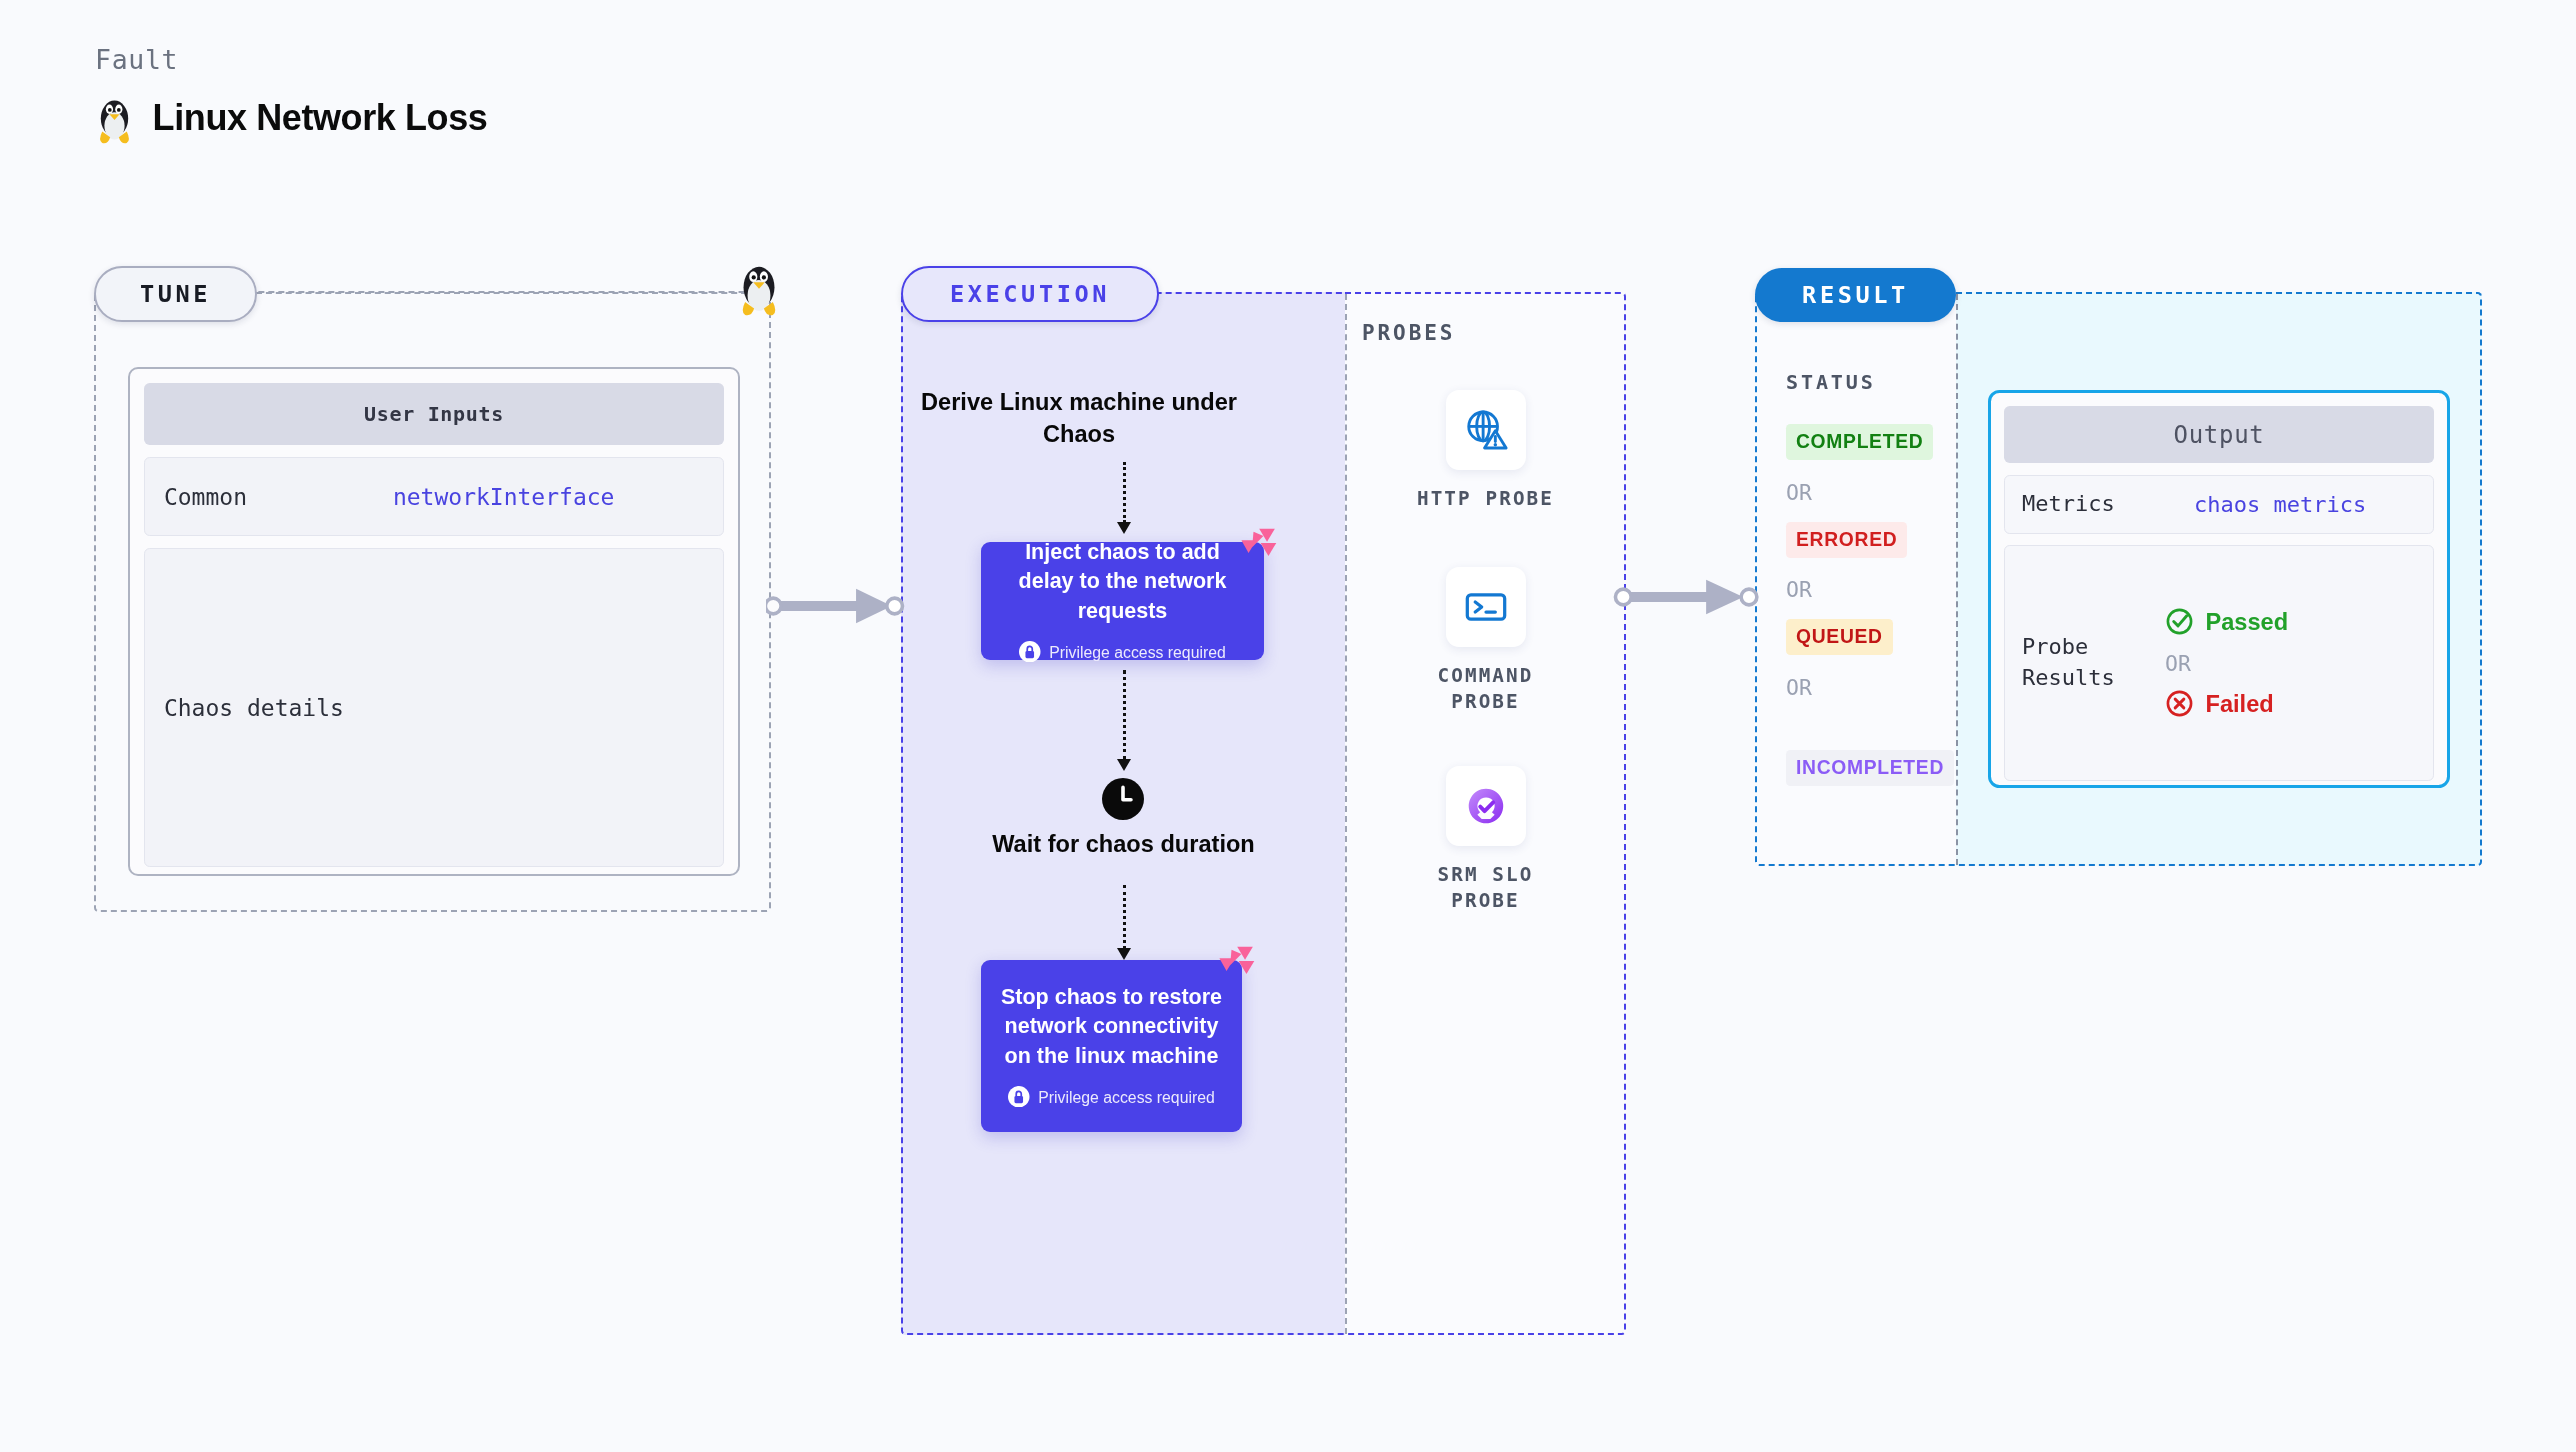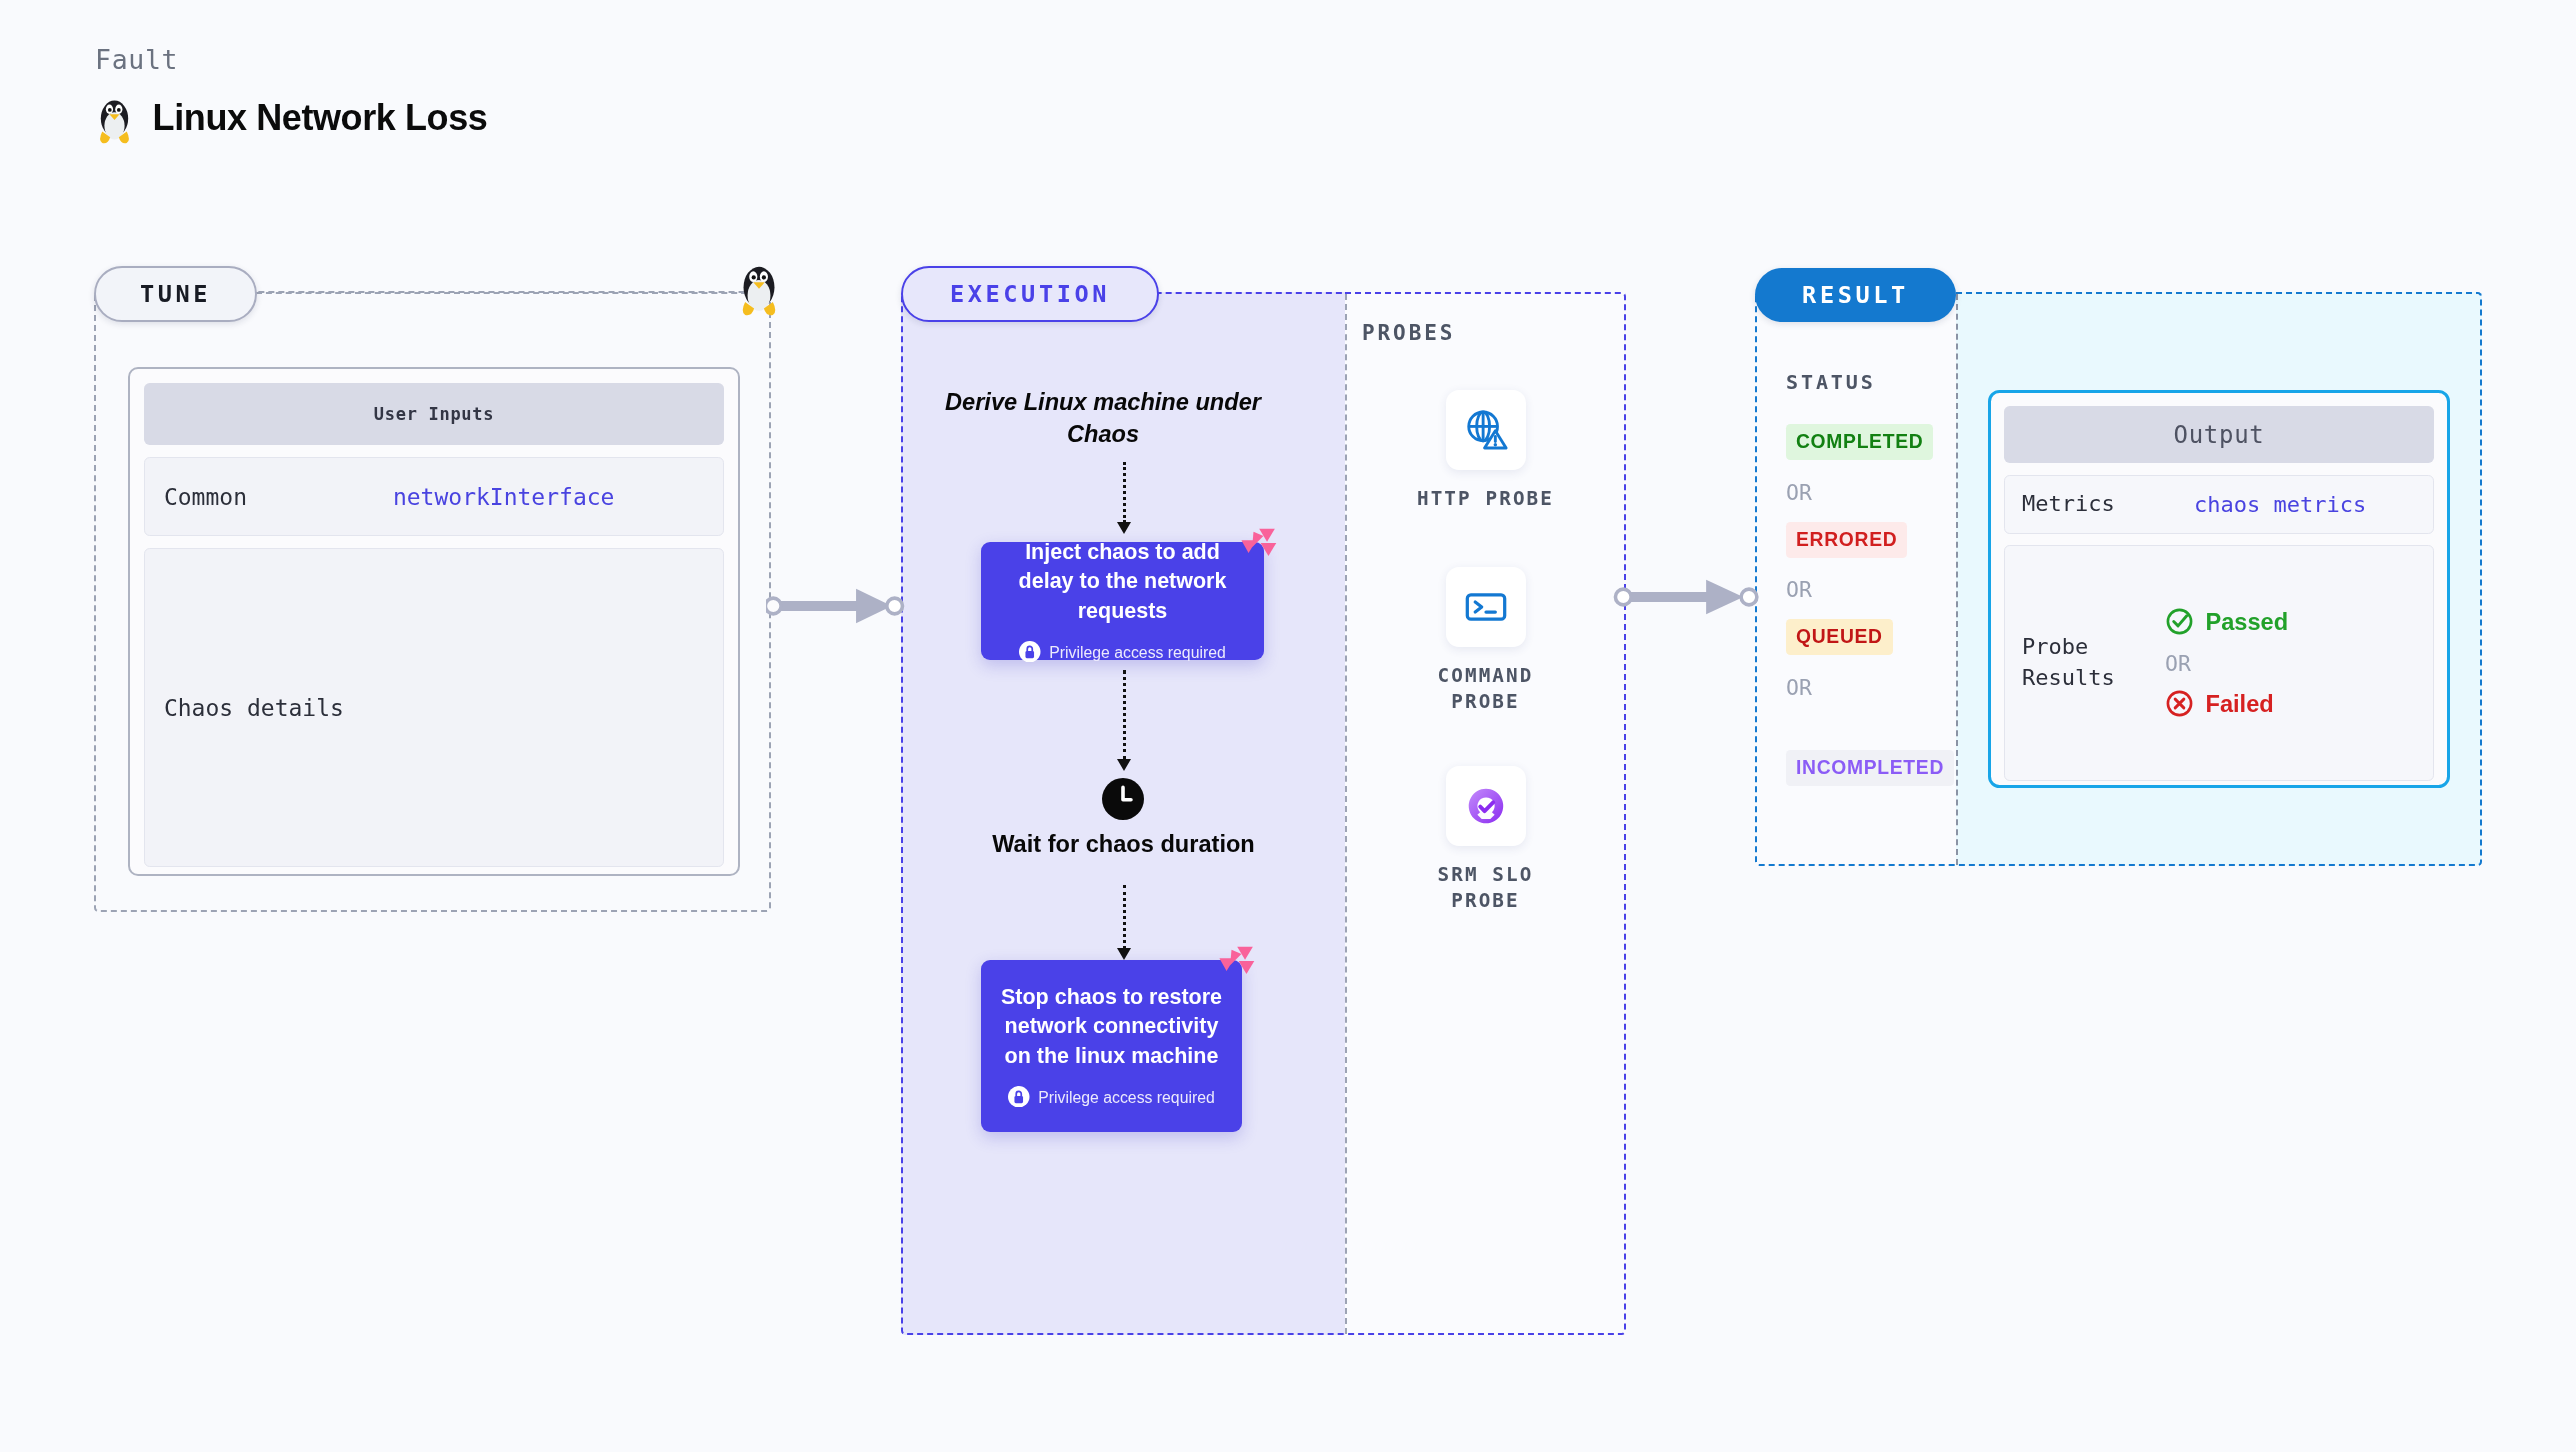--- a/index.html
+++ b/index.html
@@ -44,21 +44,21 @@
   #tune-penguin { position: absolute; left: 737px; top: 261px; width: 44px; height: 59px; z-index: 20; }
 
   #user-inputs-card {
     position: absolute; left: 128px; top: 367px; width: 612px; height: 509px;
     background: #fbfbfd; border: 2.1px solid #aeb3c2; border-radius: 10px;
     padding: 14.3px;
   }
   #user-inputs-header {
     height: 62px; background: #d8dae6; border-radius: 5.7px;
     display: flex; align-items: center; justify-content: center;
-    font-family: "DejaVu Sans Mono", monospace; font-size: 17px;
+    font-family: "DejaVu Sans Mono", monospace; font-size: 20px;
     font-weight: 700; color: #333645; letter-spacing: 0.7px;
   }
   .param-block {
     margin-top: 12px; background: #f2f3f8; border: 1.4px solid #e3e5ee;
     border-radius: 5.7px; display: flex; align-items: center;
     padding: 15.8px 18.6px;
   }
   .param-label {
     font-family: "DejaVu Sans Mono", monospace; font-size: 23px;
     color: #2c2f3a; width: 229px; flex: none;
@@ -94,23 +94,23 @@
     position: absolute; left: 1345px; top: 294px; width: 0; height: 1040px;
     border-left: 2.1px dashed #9ca3b4; z-index: 6;
   }
   #probes-label {
     position: absolute; left: 1362px; top: 321px;
     font-family: "DejaVu Sans Mono", monospace; font-size: 21px;
     font-weight: 700; color: #4d5565; letter-spacing: 2.9px;
   }
 
   #exec-step-1 {
-    position: absolute; left: 924px; top: 387px; width: 358px;
+    position: absolute; left: 900px; top: 387px; width: 358px;
     text-align: center; font-size: 23.6px; font-weight: 700;
-    color: #080808; line-height: 1.35; font-style: italic;
+    color: #080808; line-height: 1.35;
   }
   .dotted-arrow {
     position: absolute; width: 0; border-left: 3.6px dotted #111;
   }
   .dotted-arrow::after {
     content: ''; position: absolute; left: -9.3px; bottom: -10.7px;
     border-left: 7.9px solid transparent; border-right: 7.9px solid transparent;
     border-top: 12px solid #111;
   }
   .purple-card {

